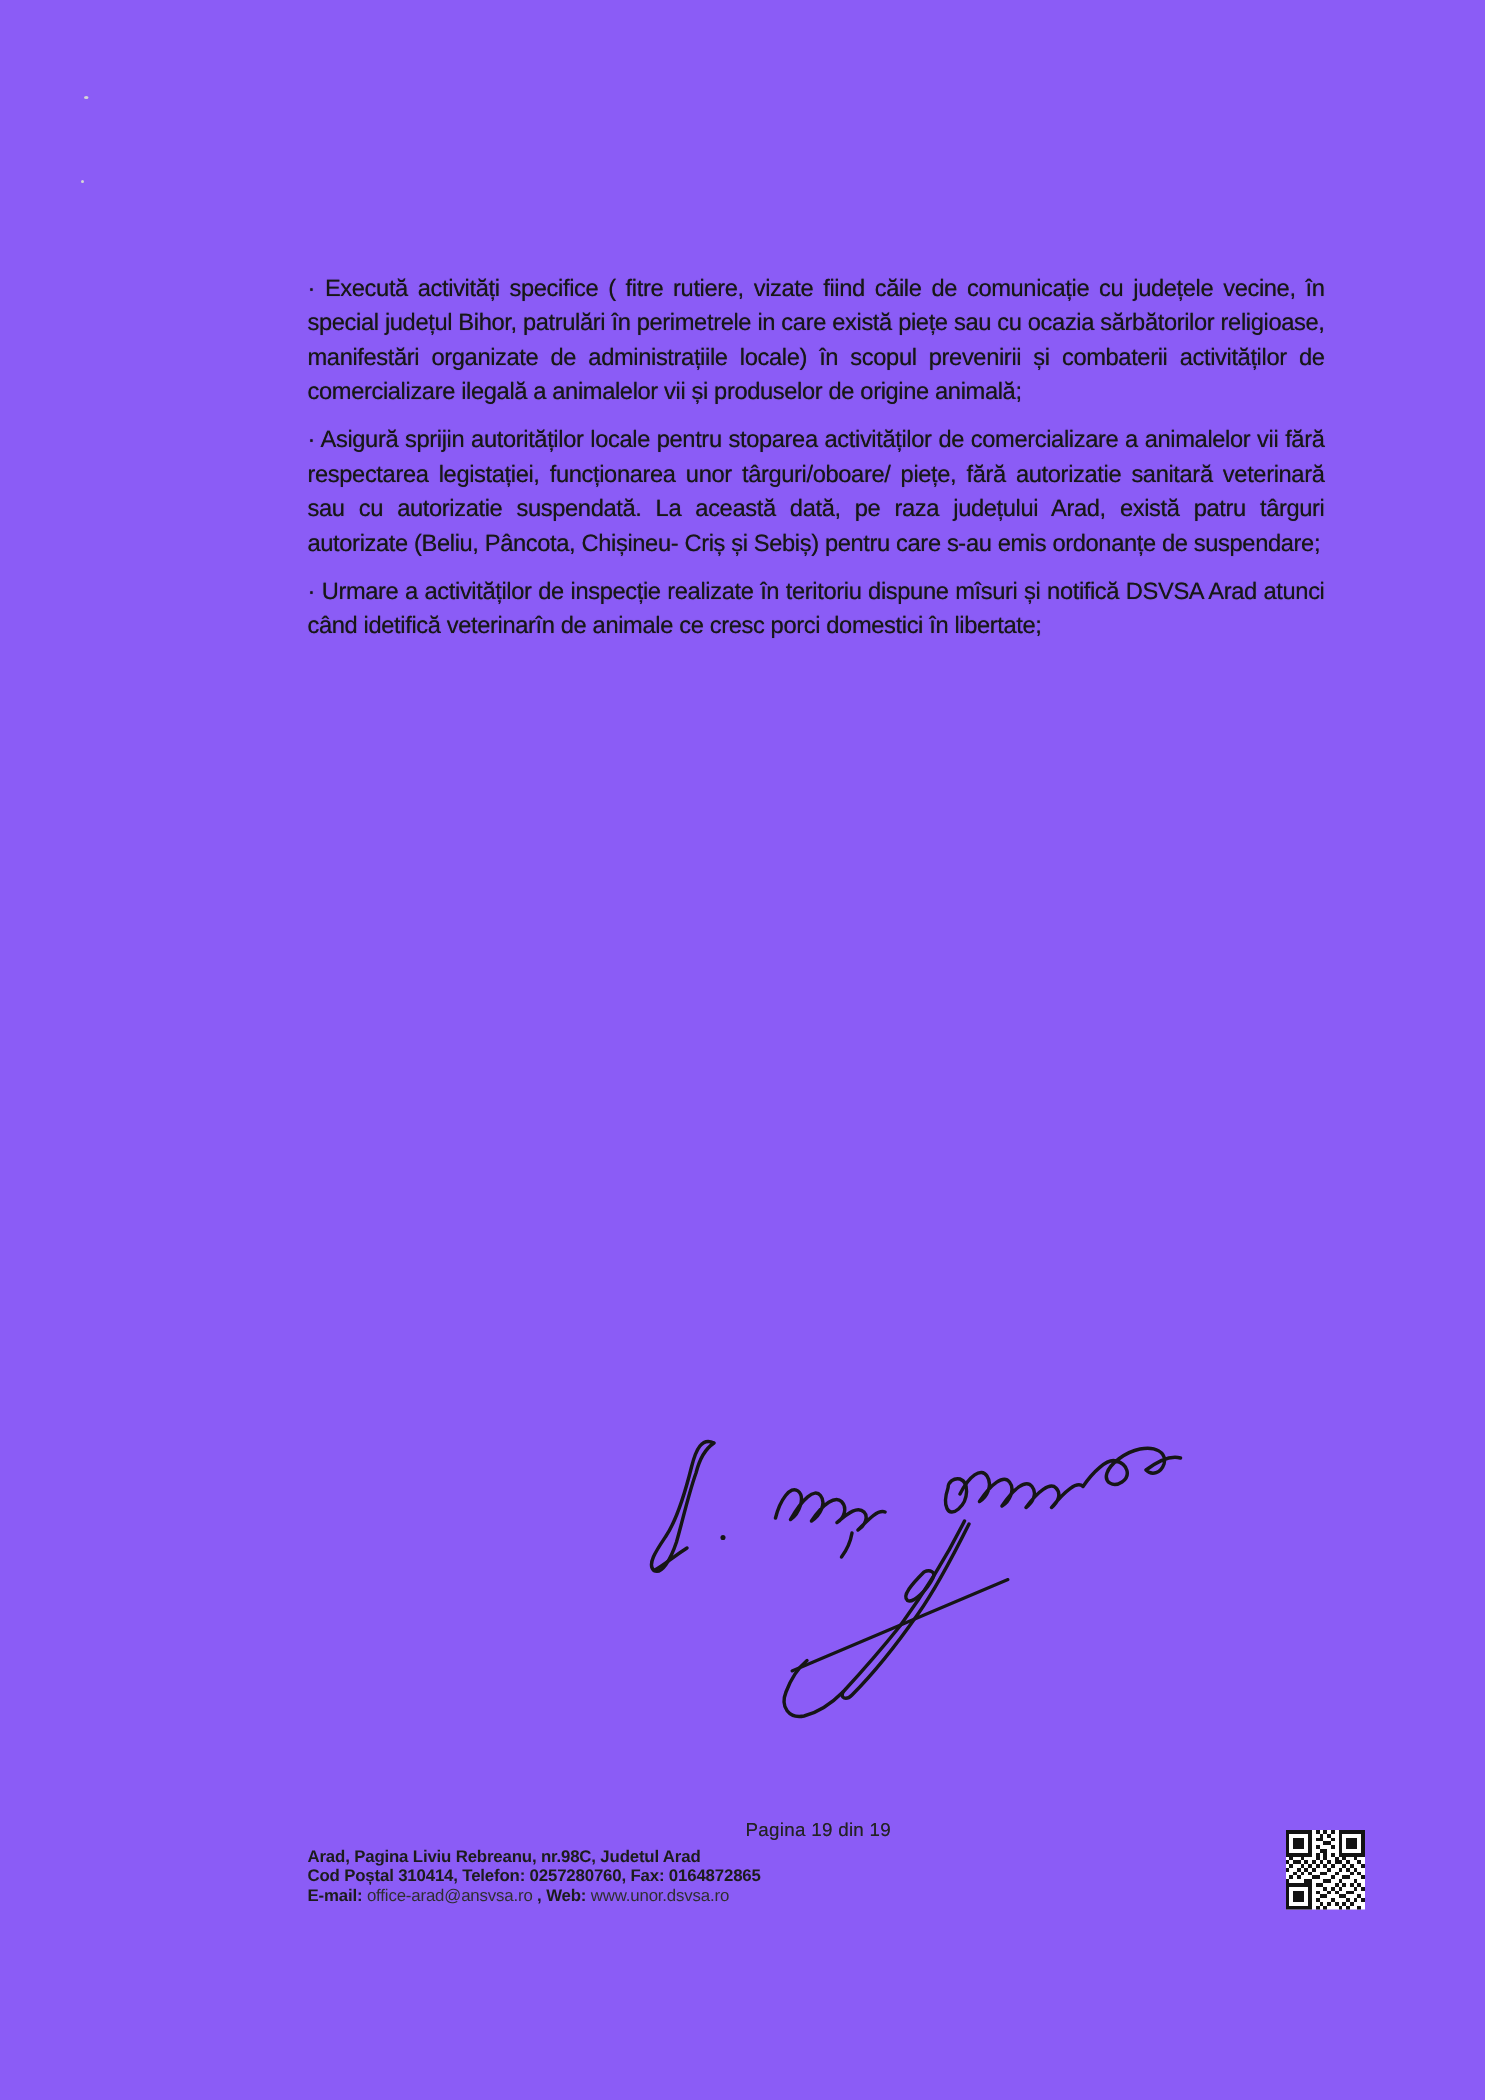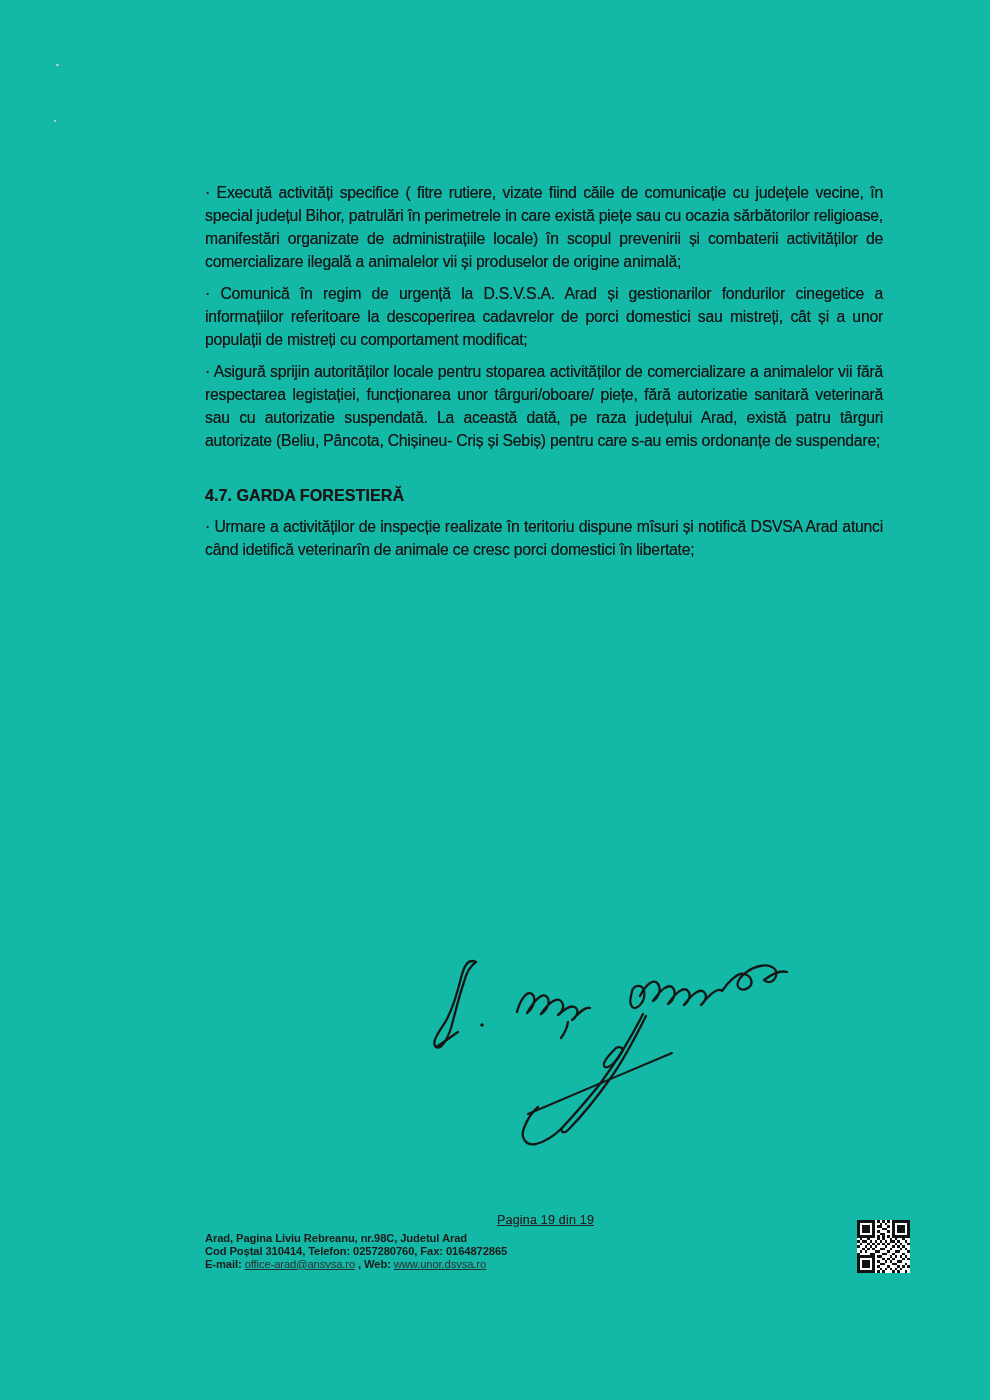--- a/index.html
+++ b/index.html
@@ -1,20 +1,20 @@
 <!DOCTYPE html>
 <html><head>
 <meta charset="utf-8">
 <style>
   html, body { margin: 0; padding: 0; background: #ffffff; }
   .page {
     position: relative;
     width: 990px;
     height: 1400px;
-    background: #14b8a6;
+    background: #8b5cf6;
     overflow: hidden;
     font-family: "Liberation Sans", sans-serif;
     color: #1a1a1a;
   }
   .content {
     position: absolute;
     left: 205px;
     top: 181px;
     width: 678px;
     font-size: 15.8px;
@@ -40,35 +40,33 @@
     height: 205px;
   }
   .page-num {
     position: absolute;
     left: 497px;
     top: 1213px;
     font-size: 12.5px;
     letter-spacing: 0.2px;
     color: #232323;
     text-shadow: 0 0 0.4px rgba(30,30,30,0.6);
-    text-decoration: underline;
   }
   .addr {
     position: absolute;
     left: 205px;
     top: 1232px;
     font-size: 11.2px;
     line-height: 12.8px;
     font-weight: 700;
     color: #1c1c1c;
     letter-spacing: -0.1px;
   }
   .lnk {
     font-weight: 400;
-    text-decoration: underline;
     color: #2e2e2e;
     cursor: pointer;
   }
   .qr {
     position: absolute;
     left: 857px;
     top: 1220px;
     width: 53px;
     height: 53px;
   }
@@ -79,23 +77,21 @@
 </head>
 <body>
 
 <div class="page">
 
   <div class="speck s1"></div>
   <div class="speck s2"></div>
 
   <main class="content">
     <p>· Execută activități specifice ( fitre rutiere, vizate fiind căile de comunicație cu județele vecine, în special județul Bihor, patrulări în perimetrele in care există piețe sau cu ocazia sărbătorilor religioase, manifestări organizate de administrațiile locale) în scopul prevenirii și combaterii activităților de comercializare ilegală a animalelor vii și produselor de origine animală;</p>
-    <p>· Comunică în regim de urgență la D.S.V.S.A. Arad și gestionarilor fondurilor cinegetice a informațiilor referitoare la descoperirea cadavrelor de porci domestici sau mistreți, cât și a unor populații de mistreți cu comportament modificat;</p>
     <p>· Asigură sprijin autorităților locale pentru stoparea activităților de comercializare a animalelor vii fără respectarea legistației, funcționarea unor târguri/oboare/ piețe, fără autorizatie sanitară veterinară sau cu autorizatie suspendată. La această dată, pe raza județului Arad, există patru târguri autorizate (Beliu, Pâncota, Chișineu- Criș și Sebiș) pentru care s-au emis ordonanțe de suspendare;</p>
-    <h2>4.7. GARDA FORESTIERĂ</h2>
     <p>· Urmare a activităților de inspecție realizate în teritoriu dispune mîsuri și notifică DSVSA Arad atunci când idetifică veterinarîn de animale ce cresc porci domestici în libertate;</p>
   </main>
 
   <svg class="sig" viewBox="0 0 390 205" fill="none" stroke="#161616" stroke-width="2.3" stroke-linecap="round" stroke-linejoin="round">
 
     <path d="M56,10 C48,6 44,14 41,26 C37,42 32,60 24,72 C18,81 11,91 16,95 C21,98 27,88 31,76 C35,62 39,44 44,30 C46,22 50,14 56,10"></path>
     <path d="M16,95 C22,92 30,85 38,80"></path>
     <circle cx="62" cy="73" r="1.7" fill="#161616" stroke="none"></circle>
 
     <path d="M97,60 C100,48 107,38 112,42 C117,46 113,57 107,61 C115,47 123,40 127,45 C131,50 127,58 121,62 C129,50 137,45 141,49 C145,53 143,60 138,63 C146,56 152,52 156,56 C159,59 157,65 152,68 C158,62 165,54 170,56"></path>

